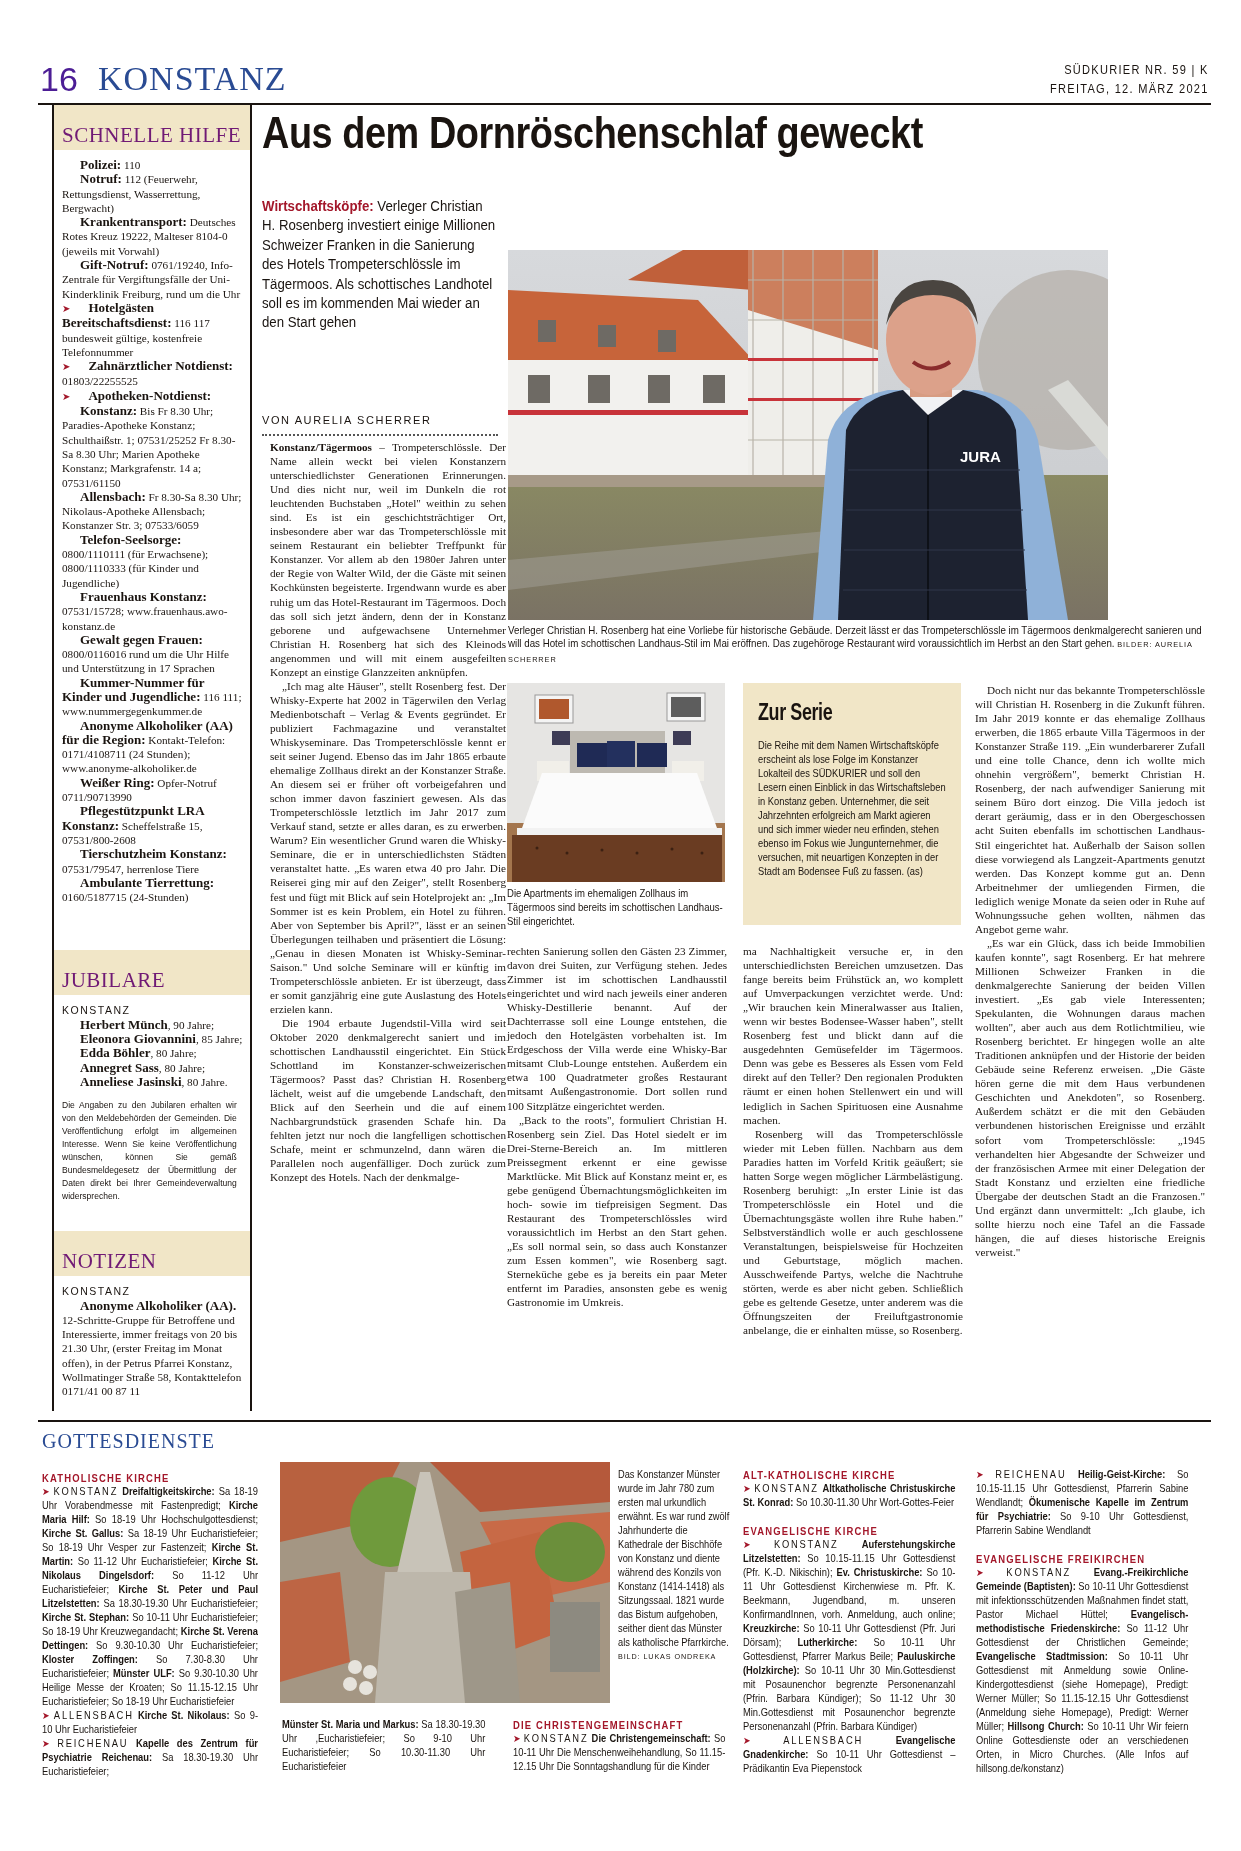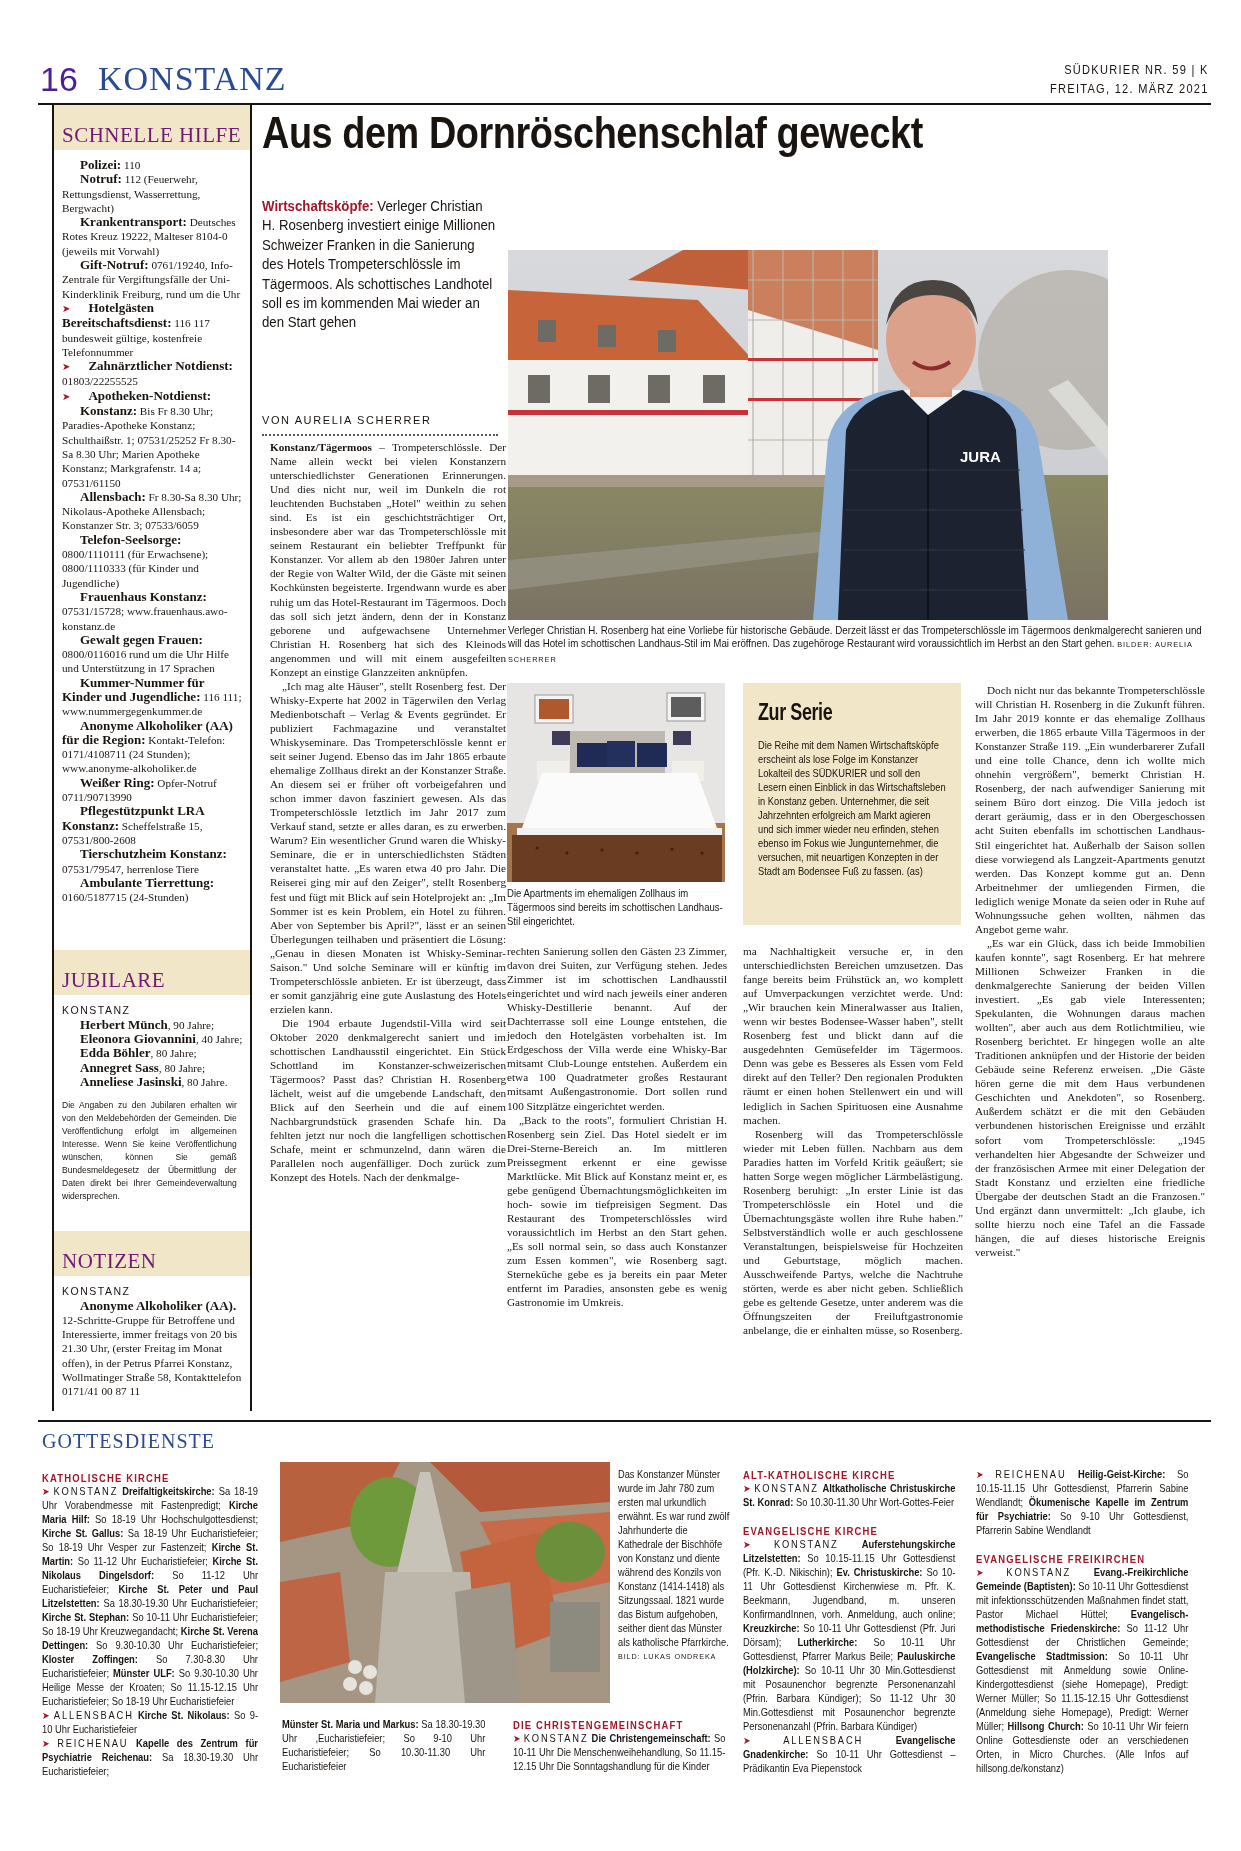--- a/index.html
+++ b/index.html
@@ -109,21 +109,21 @@
         <div><span class="lbl">Weißer Ring:</span><span> Opfer-Notruf 0711/90713990</span></div>
         <div><span class="lbl">Pflegestützpunkt LRA Konstanz:</span><span> Scheffelstraße 15, 07531/800-2608</span></div>
         <div><span class="lbl">Tierschutzheim Konstanz:</span><span> 07531/79547, herrenlose Tiere</span></div>
         <div><span class="lbl">Ambulante Tierrettung:</span><span> 0160/5187715 (24-Stunden)</span></div>
       </div>
   </div>
   <div id="jub-section">
     <div class="side-head">JUBILARE</div>
     <div class="side-body">
       <div class="place">KONSTANZ</div>
-      <div id="jub-people"><span class="lbl">Herbert Münch</span><span>, 90 Jahre; </span><span class="lbl">Eleonora Giovannini</span><span>, 40 Jahre; </span><span class="lbl">Edda Böhler</span><span>, 80 Jahre; </span><span class="lbl">Annegret Sass</span><span>, 80 Jahre; </span><span class="lbl">Anneliese Jasinski</span><span>, 80 Jahre.</span></div>
+      <div id="jub-people"><span class="lbl">Herbert Münch</span><span>, 90 Jahre; </span><span class="lbl">Eleonora Giovannini</span><span>, 85 Jahre; </span><span class="lbl">Edda Böhler</span><span>, 80 Jahre; </span><span class="lbl">Annegret Sass</span><span>, 80 Jahre; </span><span class="lbl">Anneliese Jasinski</span><span>, 80 Jahre.</span></div>
       <div class="disclaimer">Die Angaben zu den Jubilaren erhalten wir von den Meldebehörden der Gemeinden. Die Veröffentlichung erfolgt im allgemeinen Interesse. Wenn Sie keine Veröffentlichung wünschen, können Sie gemäß Bundesmeldegesetz der Übermittlung der Daten direkt bei Ihrer Gemeindeverwaltung widersprechen.</div>
     </div>
   </div>
   <div id="not-section">
     <div class="side-head">NOTIZEN</div>
     <div class="side-body">
       <div class="place">KONSTANZ</div>
       <div><span class="lbl">Anonyme Alkoholiker (AA).</span><span> 12-Schritte-Gruppe für Betroffene und Interessierte, immer freitags von 20 bis 21.30 Uhr, (erster Freitag im Monat offen), in der Petrus Pfarrei Konstanz, Wollmatinger Straße 58, Kontakttelefon 0171/41 00 87 11</span></div>
     </div>
   </div>

